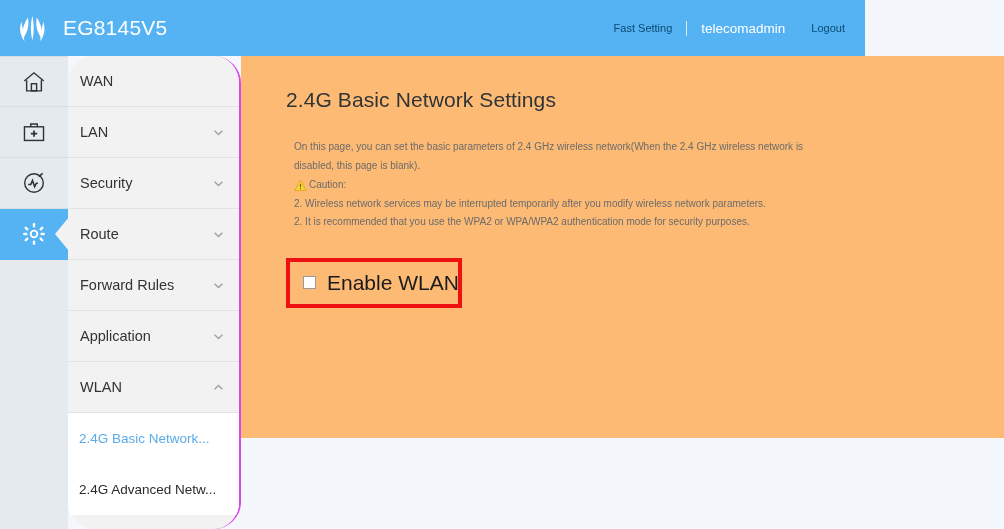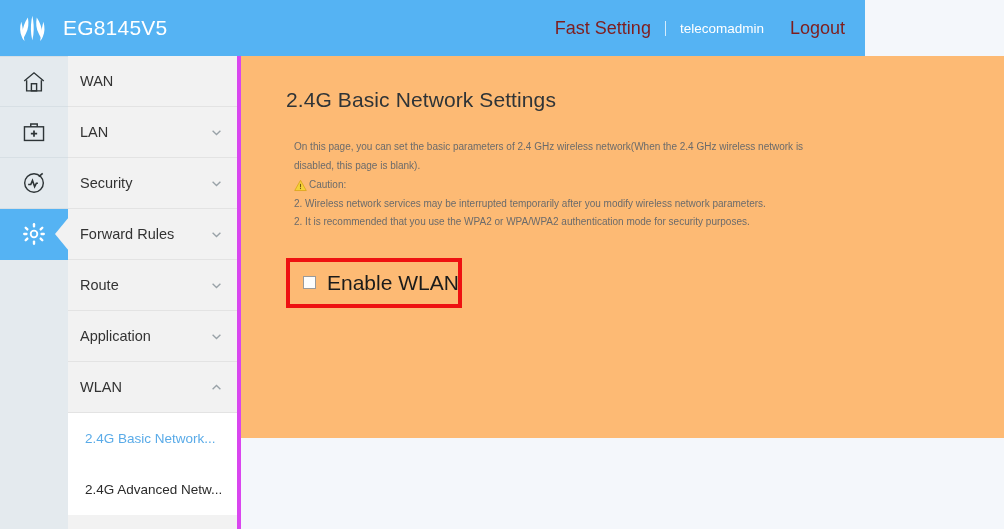--- a/index.html
+++ b/index.html
@@ -51,22 +51,22 @@
     white-space: nowrap;
   }
   .header-right {
     margin-left: auto;
     display: flex;
     align-items: center;
     margin-right: 20px;
     height: 100%;
   }
   .header-link {
-    color: #7f1d1d;
-    font-size: 18px;
+    color: #0c4a6e;
+    font-size: 11px;
     white-space: nowrap;
     cursor: pointer;
     text-decoration: none;
   }
   .header-sep {
     width: 1px;
     height: 15px;
     background: rgba(255,255,255,0.75);
     margin: 0 14px;
   }
@@ -116,22 +116,23 @@
   .rail-spacer { height: 51px; }
 
   
   .nav {
     position: absolute;
     left: 68px; top: 56px;
     width: 173px;
     height: 473px;
     background: #f2f2f2;
     box-sizing: border-box;
-    border-right: 4px solid #d946ef;
+    border-right: 2px solid #d946ef;
     overflow: hidden;
+    border-radius: 27px;
   }
   .nav-item {
     position: relative;
     height: 51px;
     display: flex;
     align-items: center;
     padding: 0 14px 0 12px;
     box-sizing: border-box;
     border-bottom: 1px solid #e3e3e3;
     font-size: 14.5px;
@@ -146,21 +147,21 @@
     opacity: 0.85;
   }
   .submenu {
     background: #ffffff;
     border-bottom: 0;
   }
   .sub-item {
     height: 51px;
     display: flex;
     align-items: center;
-    padding-left: 17px;
+    padding-left: 11px;
     box-sizing: border-box;
     font-size: 13.5px;
     color: #2b2b2b;
     background: #ffffff;
     white-space: nowrap;
     cursor: pointer;
   }
   .sub-item.active { color: #5aabe8; }
 
   
@@ -317,28 +318,28 @@
     </div>
 
     <div class="nav-item">
       <span class="nav-label">Security</span>
       <svg class="chev" viewBox="0 0 16 16" fill="none" stroke="#8a959c" stroke-width="1.7">
           <path d="M3.2 5.8 L8 10.4 L12.8 5.8"></path>
         </svg>
     </div>
 
     <div class="nav-item">
+      <span class="nav-label">Route</span>
+      <svg class="chev" viewBox="0 0 16 16" fill="none" stroke="#8a959c" stroke-width="1.7">
+          <path d="M3.2 5.8 L8 10.4 L12.8 5.8"></path>
+        </svg>
+    </div>
+
+    <div class="nav-item">
       <span class="nav-label">Forward Rules</span>
-      <svg class="chev" viewBox="0 0 16 16" fill="none" stroke="#8a959c" stroke-width="1.7">
-          <path d="M3.2 5.8 L8 10.4 L12.8 5.8"></path>
-        </svg>
-    </div>
-
-    <div class="nav-item">
-      <span class="nav-label">Route</span>
       <svg class="chev" viewBox="0 0 16 16" fill="none" stroke="#8a959c" stroke-width="1.7">
           <path d="M3.2 5.8 L8 10.4 L12.8 5.8"></path>
         </svg>
     </div>
 
     <div class="nav-item">
       <span class="nav-label">Application</span>
       <svg class="chev" viewBox="0 0 16 16" fill="none" stroke="#8a959c" stroke-width="1.7">
           <path d="M3.2 5.8 L8 10.4 L12.8 5.8"></path>
         </svg>

